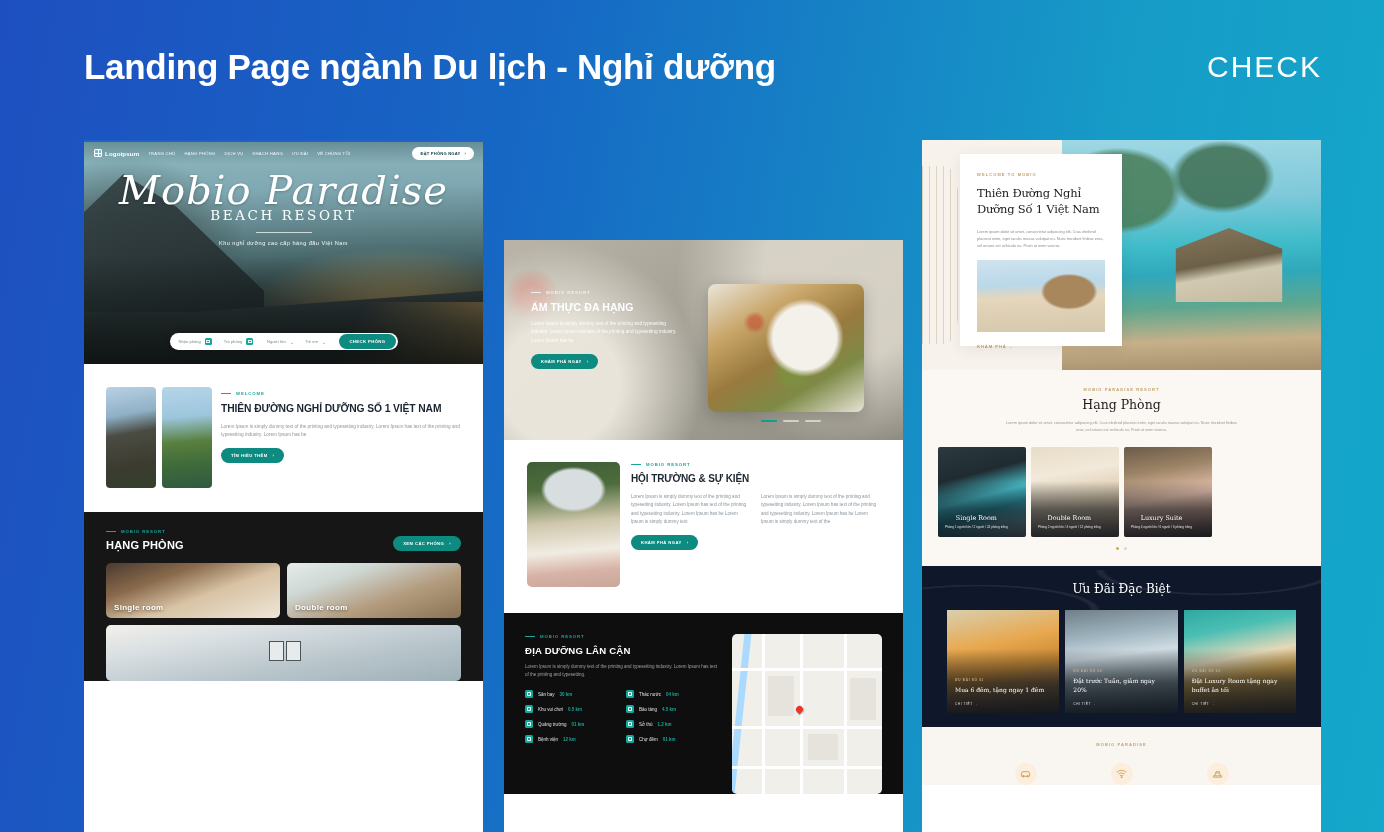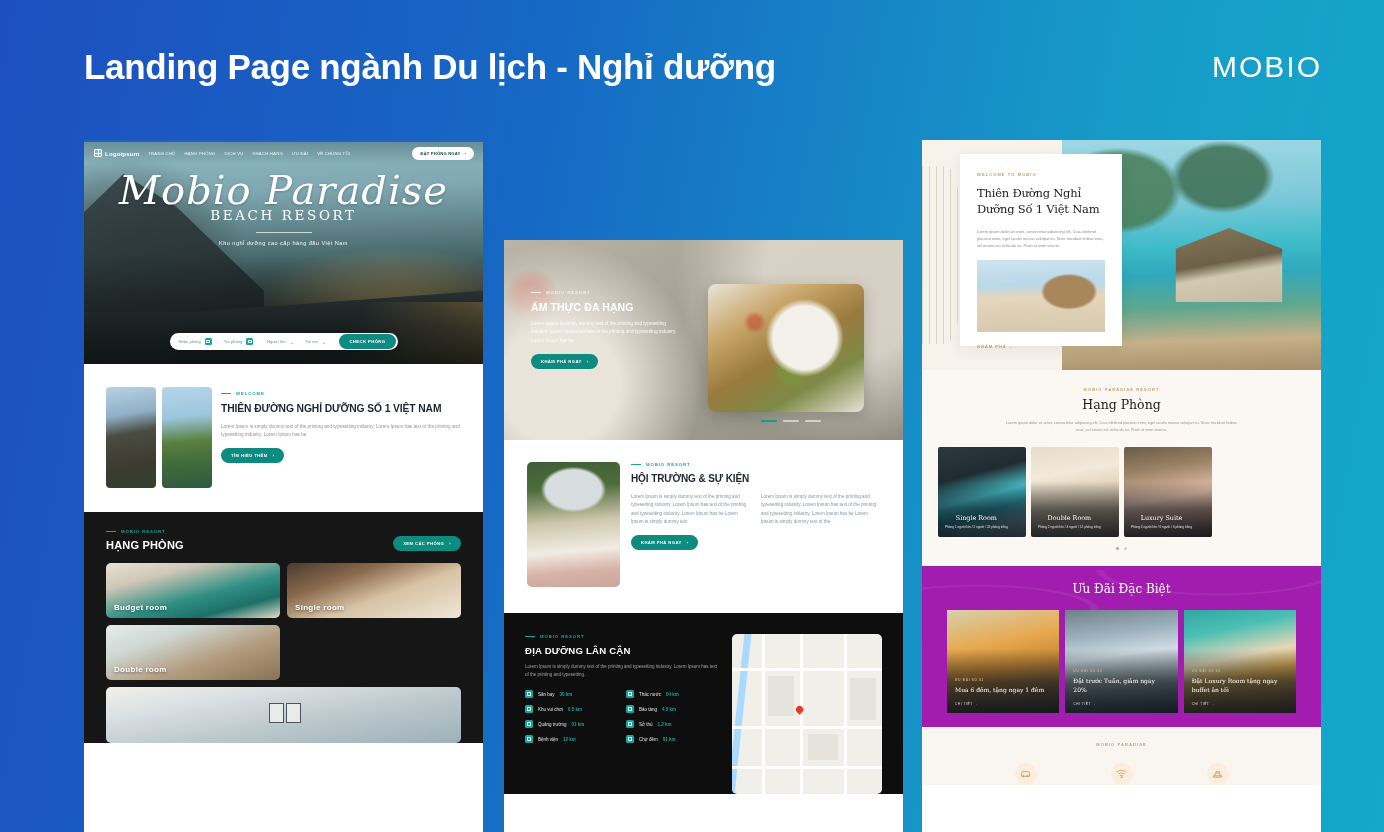--- a/index.html
+++ b/index.html
@@ -284,21 +284,21 @@
   .m3-c-img-s { background: linear-gradient(165deg, #2b3a3f 0%, #1f2b30 32%, #49bfc9 54%, #2f9aa8 68%, #cbd6da 100%); }
   .m3-c-img-d { background: linear-gradient(170deg, #e8dcc8 0%, #f2e9da 30%, #d9c7a9 62%, #b79a75 100%); }
   .m3-c-img-l { background: linear-gradient(170deg, #6b5b4a 0%, #9a8264 26%, #e8c3ae 56%, #d6a68f 78%, #8c6a52 100%); }
   .m3-c-ov { position: absolute; left: 7px; bottom: 7px; }
   .m3-c-t { font-family: "DejaVu Serif", serif; color: #fff; font-size: 6.4px; text-shadow: 0 1px 3px rgba(0,0,0,.45); }
   .m3-c-s { color: rgba(255,255,255,.85); font-size: 3.1px; line-height: 1.6; margin-top: 3px; }
   .m3-dots2 { display: flex; gap: 5px; justify-content: center; margin-top: 10px; }
   .m3-dots2 i { width: 3px; height: 3px; border-radius: 50%; background: #ddd4c4; display: block; }
   .m3-dots2 i.on { background: #c9a85e; }
 
-  .m3-offers { background: #a21caf; padding: 16px 8px 14px; text-align: center; position: relative; overflow: hidden; }
+  .m3-offers { background: #0f172a; padding: 16px 8px 14px; text-align: center; position: relative; overflow: hidden; }
   .m3-offers::before {
     content: ""; position: absolute; left: -10%; right: -10%; top: 4px; height: 40px;
     background:
       radial-gradient(ellipse 40% 100% at 20% 100%, transparent 58%, rgba(255,255,255,.07) 60% 62%, transparent 64%),
       radial-gradient(ellipse 40% 100% at 70% 0%, transparent 58%, rgba(255,255,255,.07) 60% 62%, transparent 64%);
   }
   .m3-h3 {
     font-family: "DejaVu Serif", serif; color: #fff; font-size: 12px; position: relative; z-index: 2;
   }
   .m3-ocards { display: flex; gap: 6px; padding: 0 17px; margin-top: 14px; position: relative; z-index: 2; }
@@ -320,21 +320,21 @@
   .m3-h4 { font-family: "DejaVu Serif", serif; color: #1c1c1c; font-size: 11.5px; margin-top: 5px; }
   .m3-icons { display: flex; justify-content: center; gap: 74px; margin-top: 16px; }
   .m3-ic-w { width: 22px; height: 22px; border-radius: 50%; background: #fbeedc; display: flex; align-items: center; justify-content: center; }
   .m3-ic-w svg { width: 11px; height: 11px; }
 </style>
 </head>
 <body>
 
 <div class="page-header">
   <div class="page-title">Landing Page ngành Du lịch - Nghỉ dưỡng</div>
-  <div class="brand-logo">MOBIO</div>
+  <div class="brand-logo">CHECK</div>
 </div>
 
 <div class="mock" id="mock1">
 
   <div class="m1-hero">
     <div class="m1-hero-bg">
       <div class="m1-hero-mtn"></div>
       <div class="m1-hero-roof"></div>
       <div class="m1-hero-glow"></div>
     </div>
@@ -418,23 +418,20 @@
             <span>MOBIO RESORT</span>
         </div>
         <div class="m1-h3">HẠNG PHÒNG</div>
       </div>
       <div class="btn-teal" style="margin:0">
         <span>XEM CÁC PHÒNG</span>
         <span>›</span>
       </div>
     </div>
     <div class="m1-rooms">
-      <div class="m1-room rm-budget">
-        <span class="m1-room-label">Budget room</span>
-      </div>
       <div class="m1-room rm-single">
         <span class="m1-room-label">Single room</span>
       </div>
       <div class="m1-room rm-double">
         <span class="m1-room-label">Double room</span>
       </div>
     </div>
     <div class="m1-wide"></div>
   </div>
 </div>

